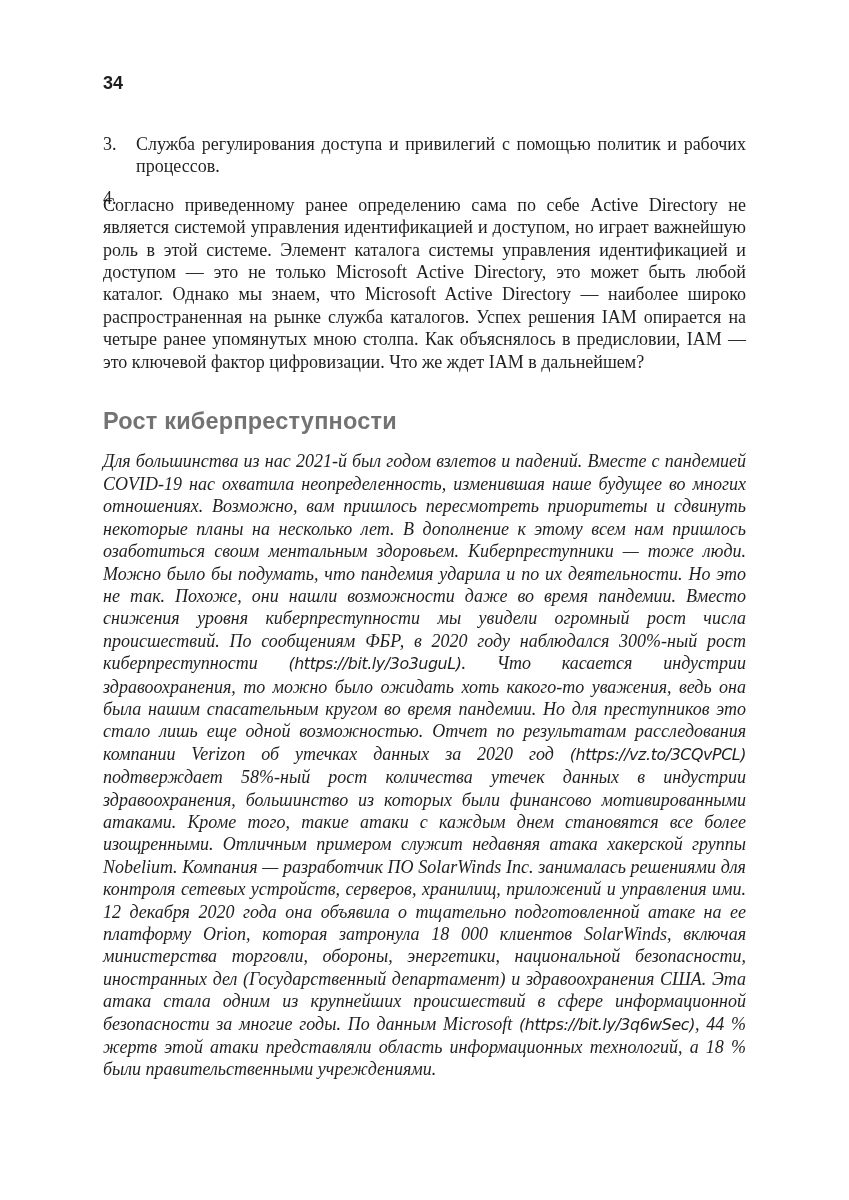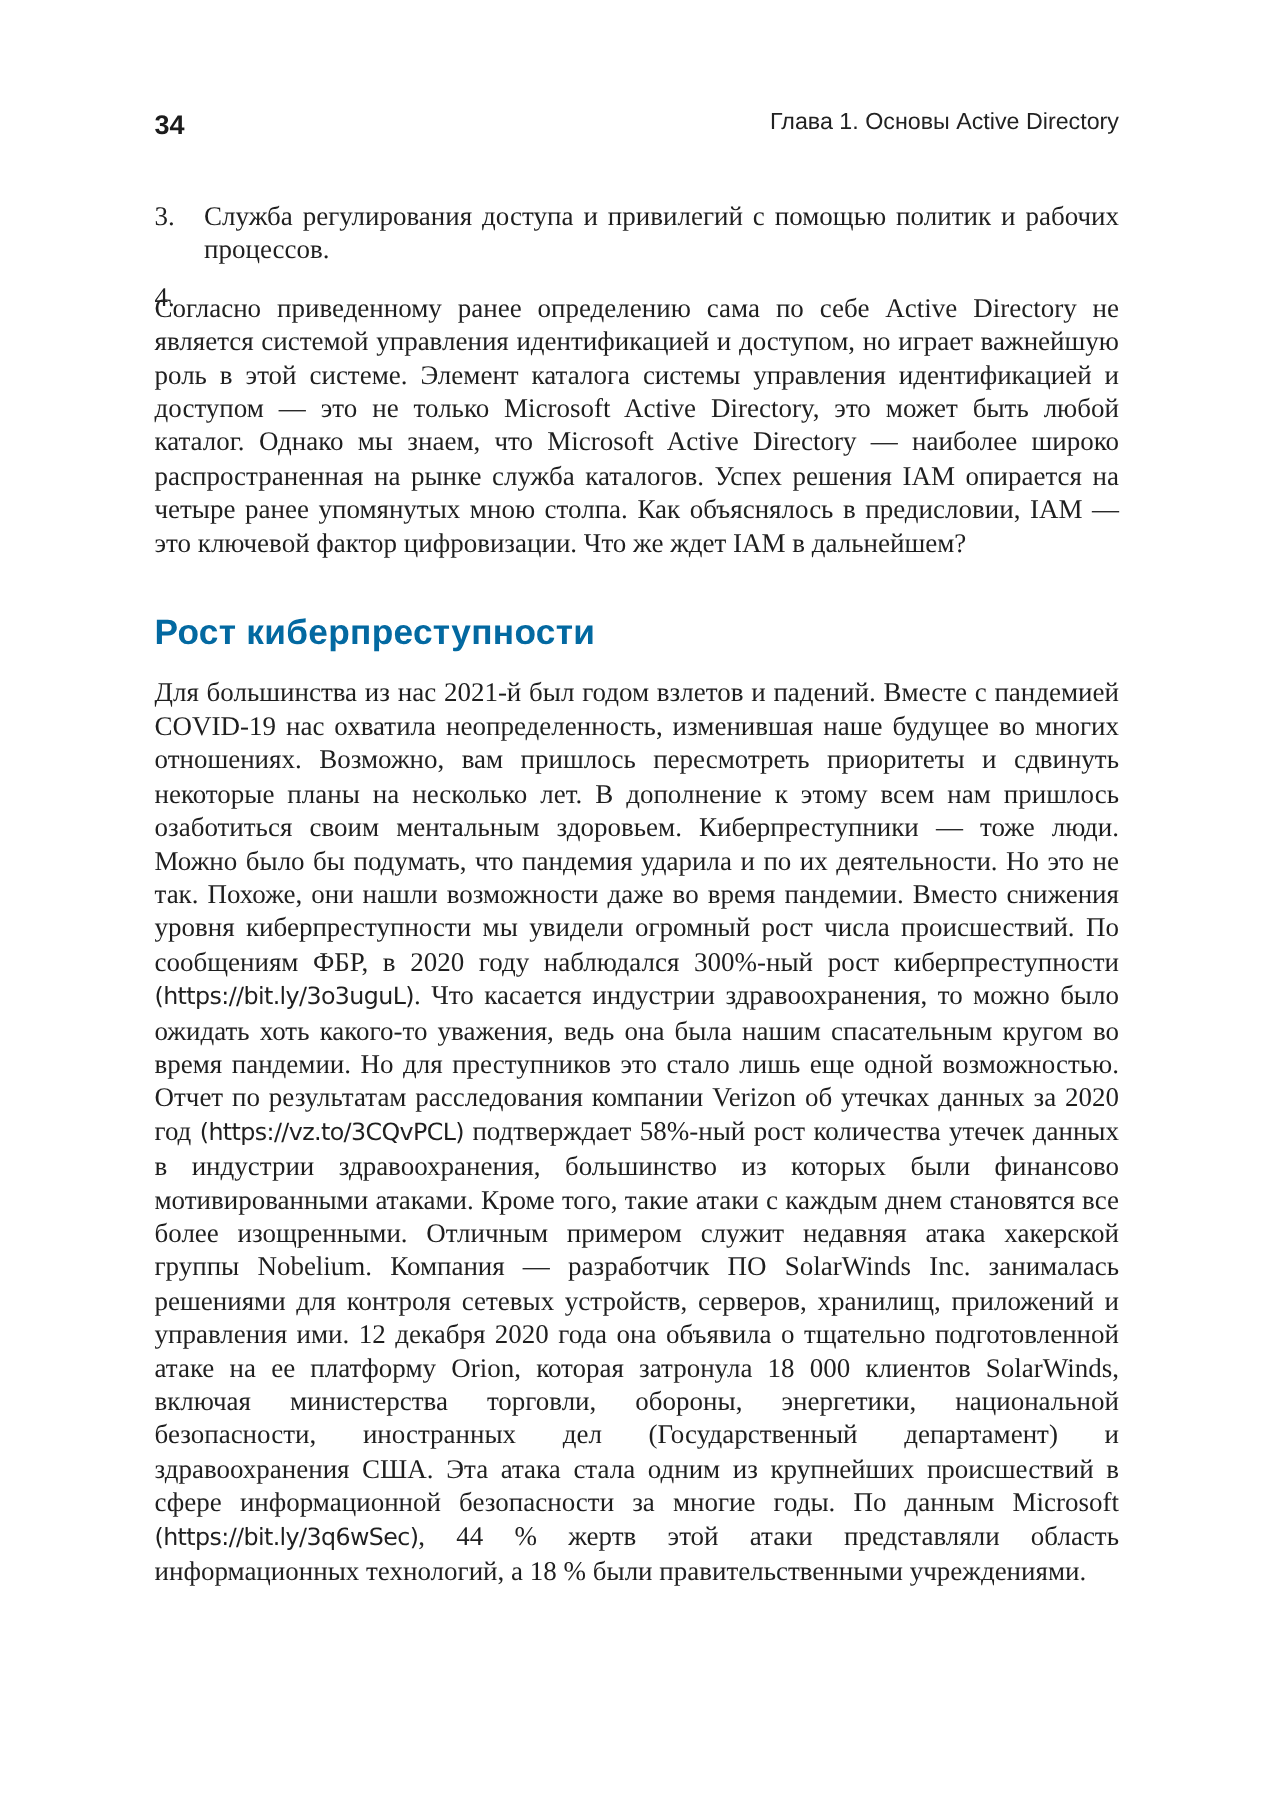--- a/index.html
+++ b/index.html
@@ -18,21 +18,21 @@
     box-sizing: border-box;
     width: 849px;
     height: 1200px;
     padding: 73px 103px 0 103px;
     background: #ffffff;
   }
   
   .running-head {
     display: flex;
     justify-content: space-between;
-    align-items: flex-start;
+    align-items: center;
     font-family: "Liberation Sans", sans-serif;
     gap: 35px;
   }
   .page-number {
     font-size: 18px;
     font-weight: 700;
     color: #1c1c1c;
   }
   .chapter-title {
     font-size: 15.5px;
@@ -63,40 +63,40 @@
   }
   p.paragraph {
     margin: 16px 0 0 0;
   }
   h1.section-heading {
     margin: 37px 0 0 0;
     font-family: "Liberation Sans", sans-serif;
     font-size: 23.5px;
     font-weight: 700;
     letter-spacing: 0.2px;
-    color: #0369a1;
+    color: #737373;
     text-align: left;
   }
   p.section-body {
     margin: 18px 0 0 0;
+    font-style: italic;
   }
   .url {
     font-family: "DejaVu Sans", sans-serif;
     font-size: 0.88em;
     letter-spacing: -0.4px;
   }
 </style>
 </head>
 <body>
 
 <div class="page">
 
   <header class="running-head">
     <span class="page-number">34</span>
-    <span class="chapter-title">Глава 1. Основы Active Directory</span>
   </header>
 
   <main class="body-text">
 
     <ol class="numbered-list">
       <li>
         <span class="marker">3.</span>
         <span>Служба регулирования доступа и привилегий с помощью политик и рабочих процессов.</span>
       </li>
       <li>

